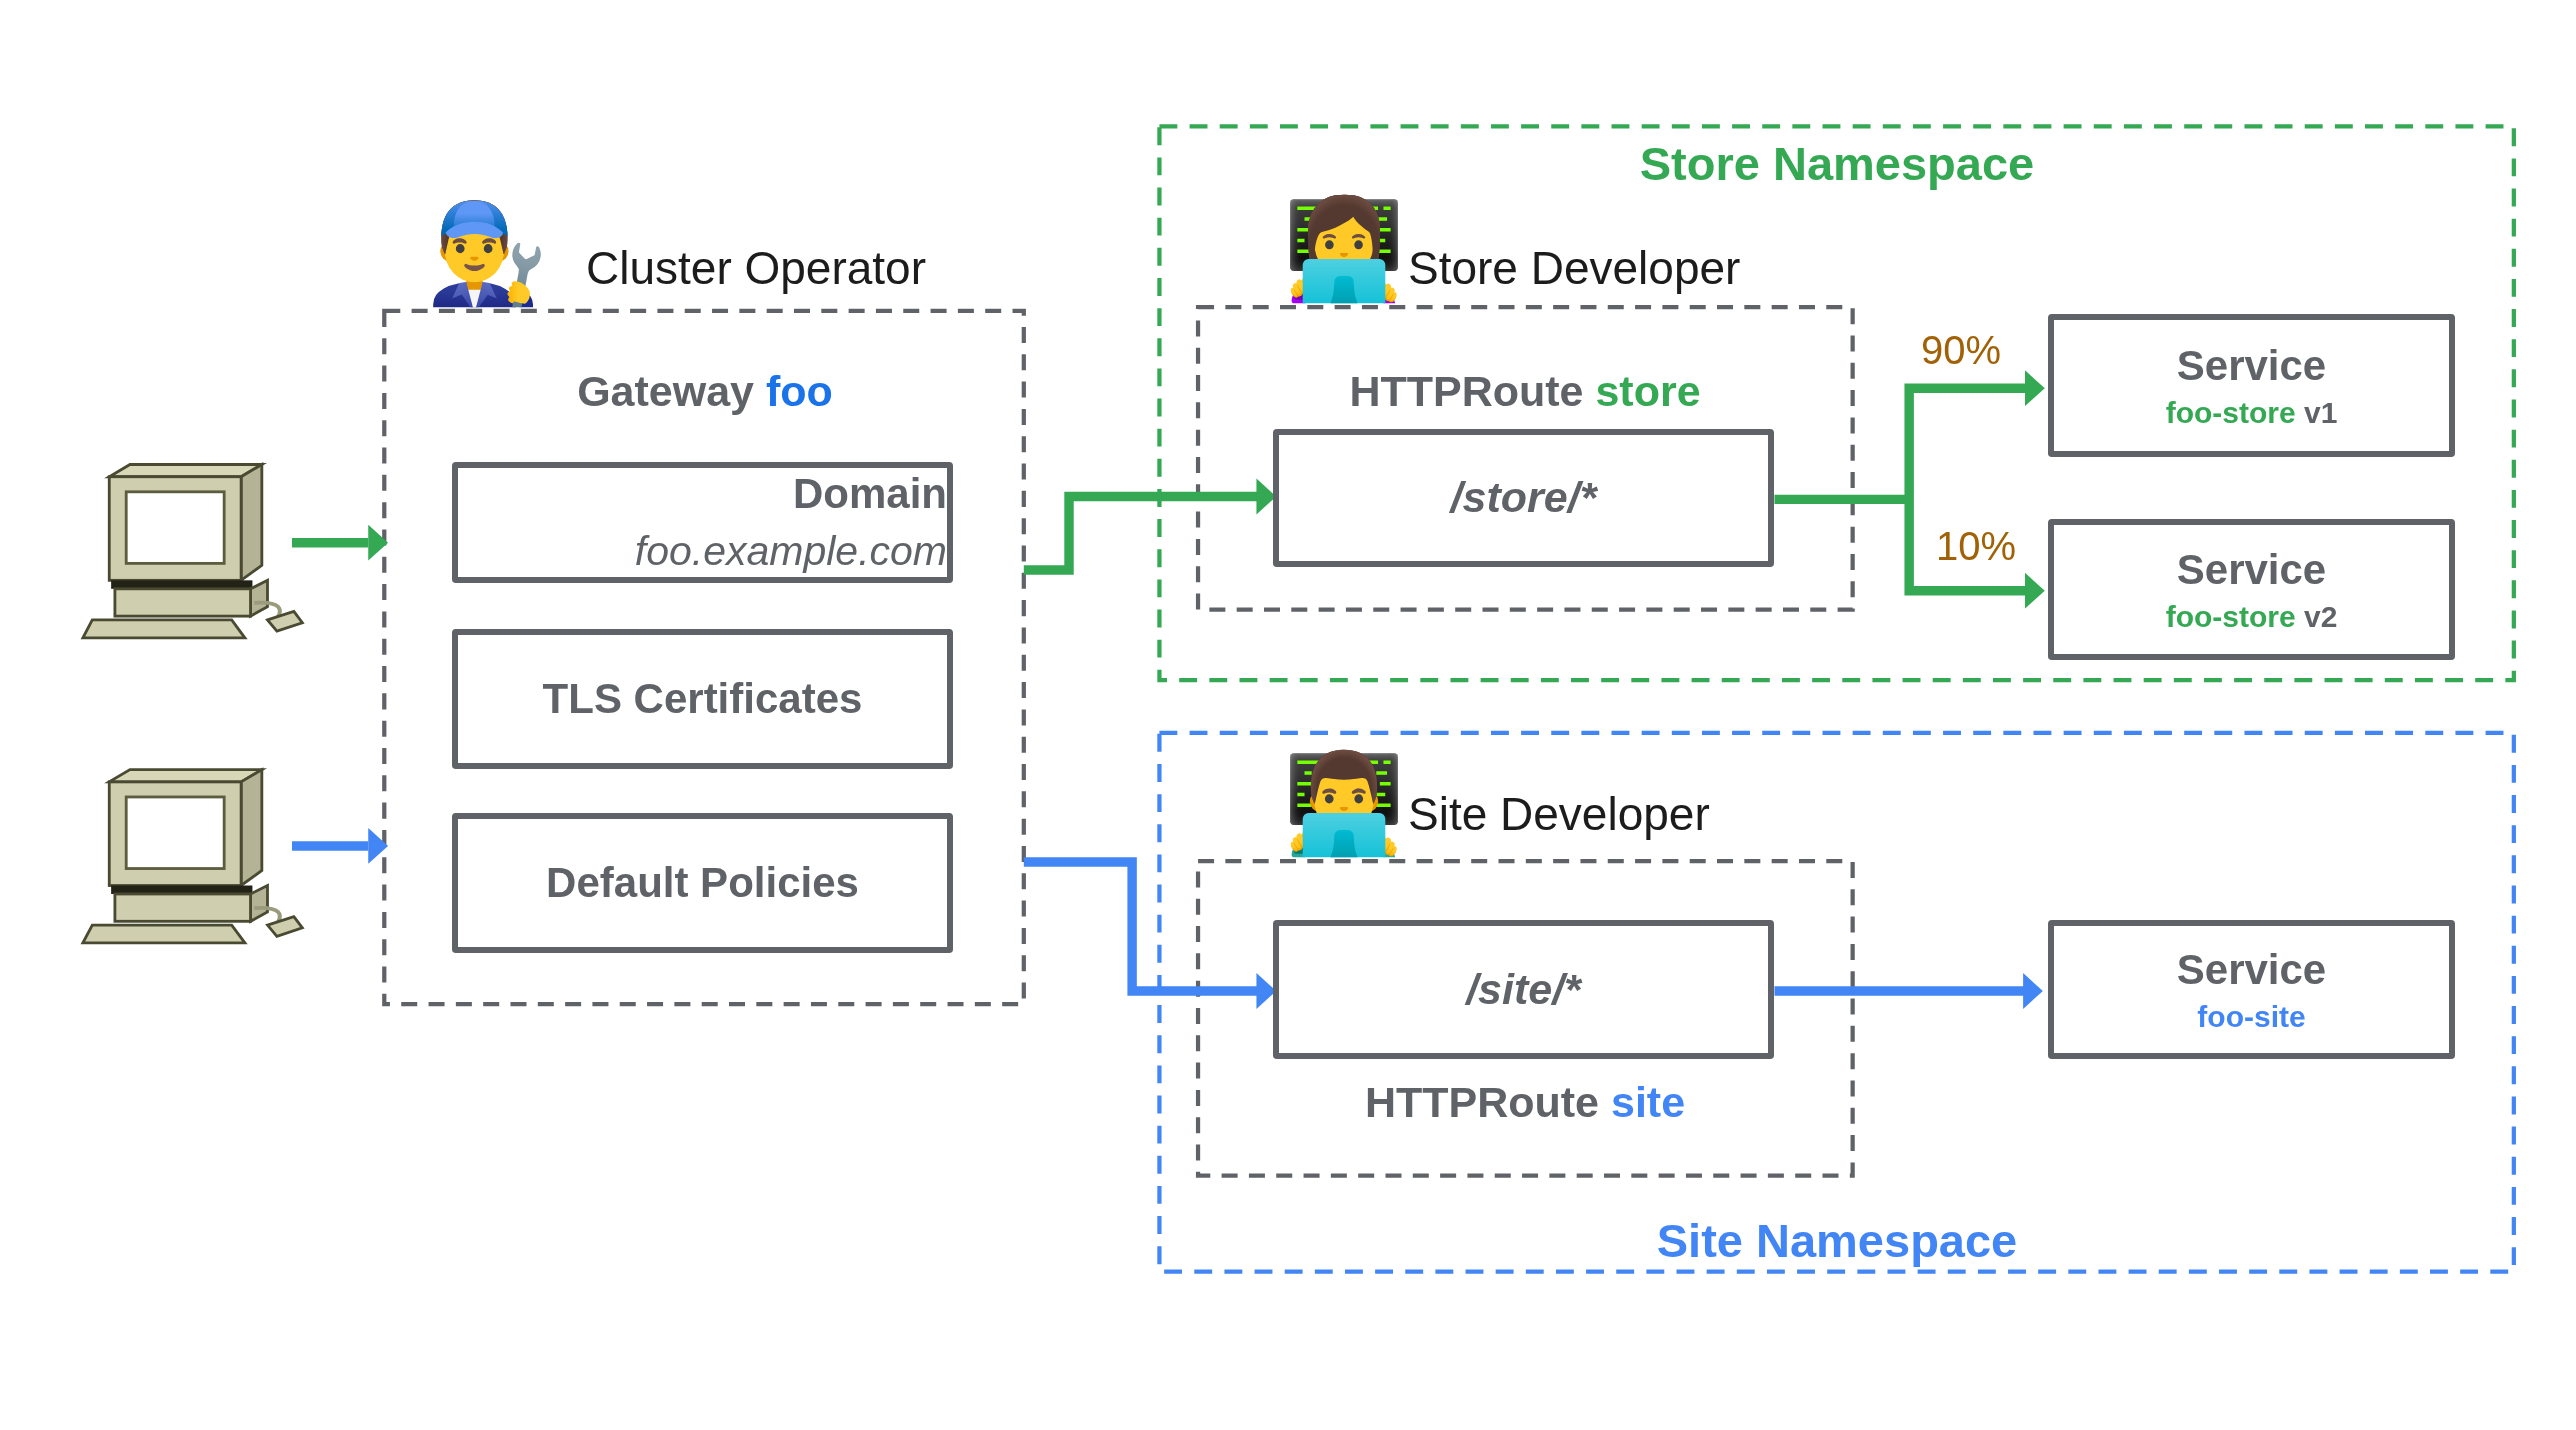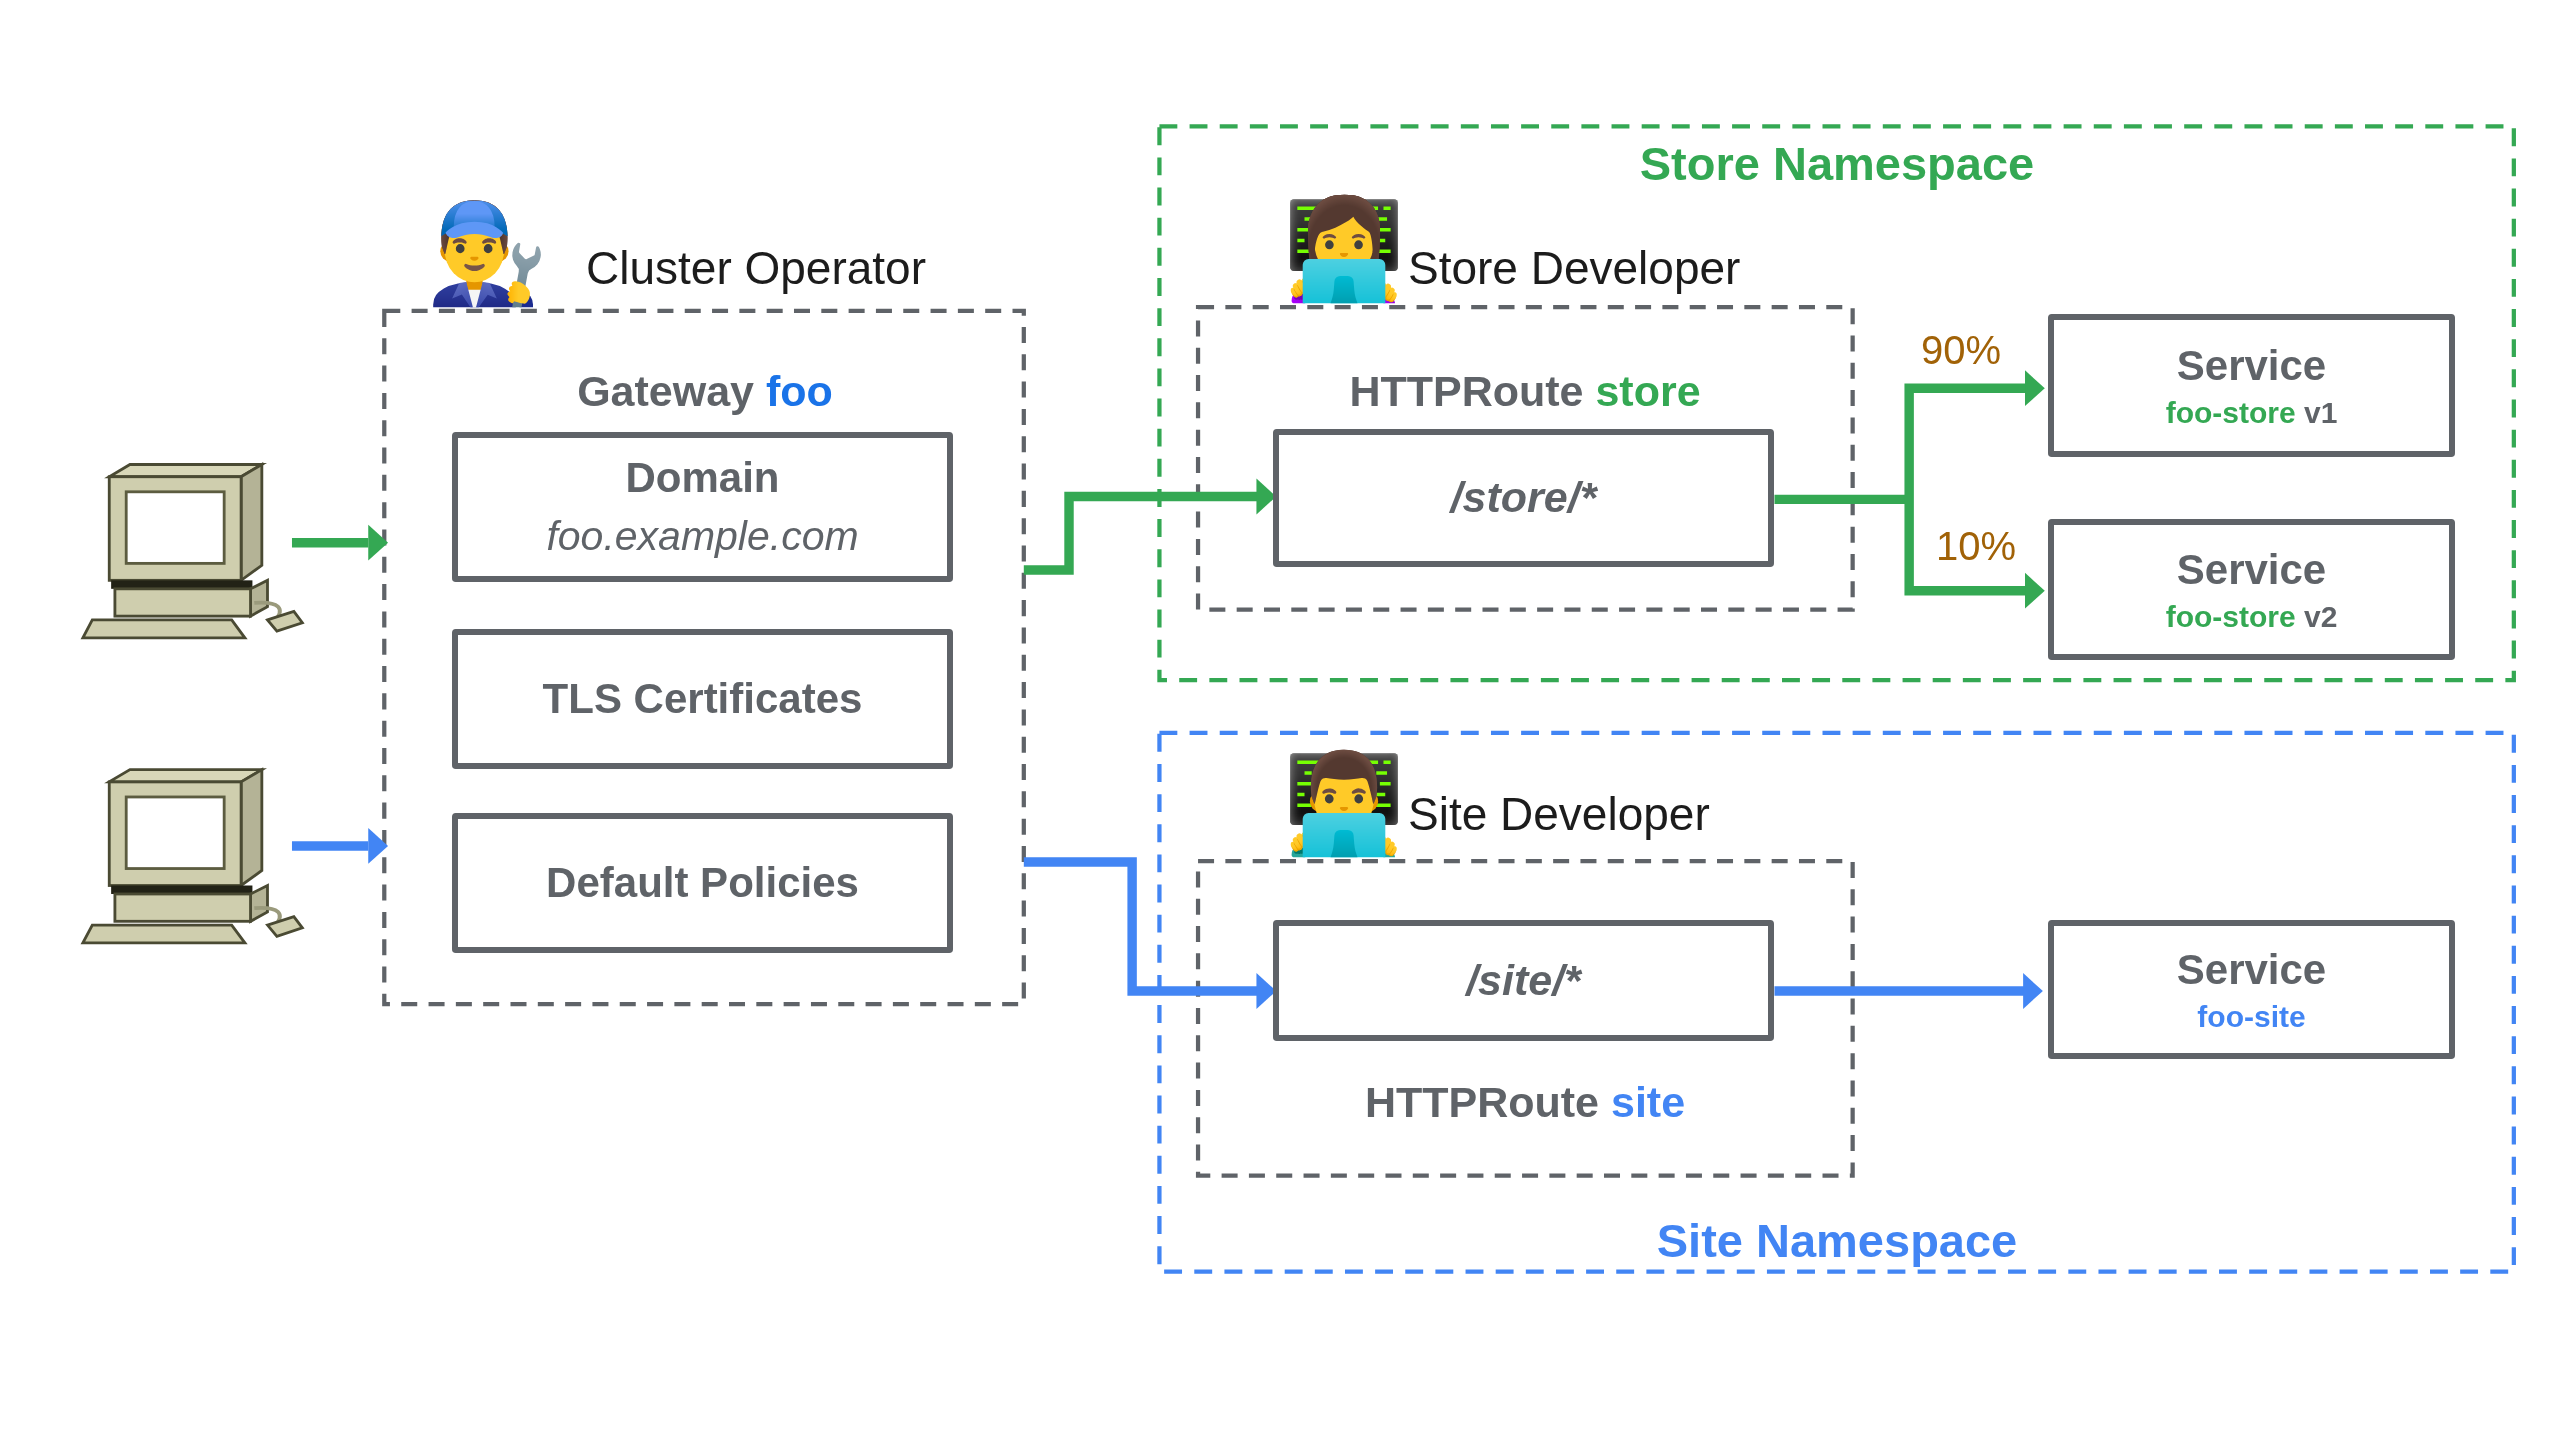--- a/index.html
+++ b/index.html
@@ -100,21 +100,21 @@
   <span class="emoji" style="left:1344px;top:750px;">👨‍💻</span>
   <span class="person-label" style="left:1408px;top:787px;">Site Developer</span>
 
   <div class="ns-label green-text" style="left:1837px;top:136px;">Store Namespace</div>
   <div class="ns-label blue-text" style="left:1837px;top:1213px;">Site Namespace</div>
 
   <div class="title" style="left:705px;top:367px;">
     <span>Gateway </span><span class="deep-blue-text">foo</span>
   </div>
 
-  <div class="node" style="left:452px;top:432px;width:501px;height:150px;">
+  <div class="node" style="left:452px;top:462px;width:501px;height:121px;align-items:flex-end;">
     <div class="gray-bold">Domain</div>
     <div class="domain-value">foo.example.com</div>
   </div>
 
   <div class="node" style="left:452px;top:629px;width:501px;height:140px;">
     <div class="gray-bold">TLS Certificates</div>
   </div>
 
   <div class="node" style="left:452px;top:813px;width:501px;height:140px;">
     <div class="gray-bold">Default Policies</div>
@@ -134,21 +134,21 @@
   <div class="node" style="left:2048px;top:314px;width:407px;height:143px;">
     <div class="gray-bold">Service</div>
     <div class="svc-line2"><span class="green-text">foo-store</span><span style="white-space:pre;"> v1</span></div>
   </div>
 
   <div class="node" style="left:2048px;top:519px;width:407px;height:141px;">
     <div class="gray-bold">Service</div>
     <div class="svc-line2"><span class="green-text">foo-store</span><span style="white-space:pre;"> v2</span></div>
   </div>
 
-  <div class="node" style="left:1273px;top:920px;width:501px;height:121px;">
+  <div class="node" style="left:1273px;top:920px;width:501px;height:139px;">
     <div class="path-text">/site/*</div>
   </div>
 
   <div class="title" style="left:1525px;top:1078px;">
     <span>HTTPRoute </span><span class="blue-text">site</span>
   </div>
 
   <div class="node" style="left:2048px;top:920px;width:407px;height:139px;">
     <div class="gray-bold">Service</div>
     <div class="svc-line2 blue-text">foo-site</div>

